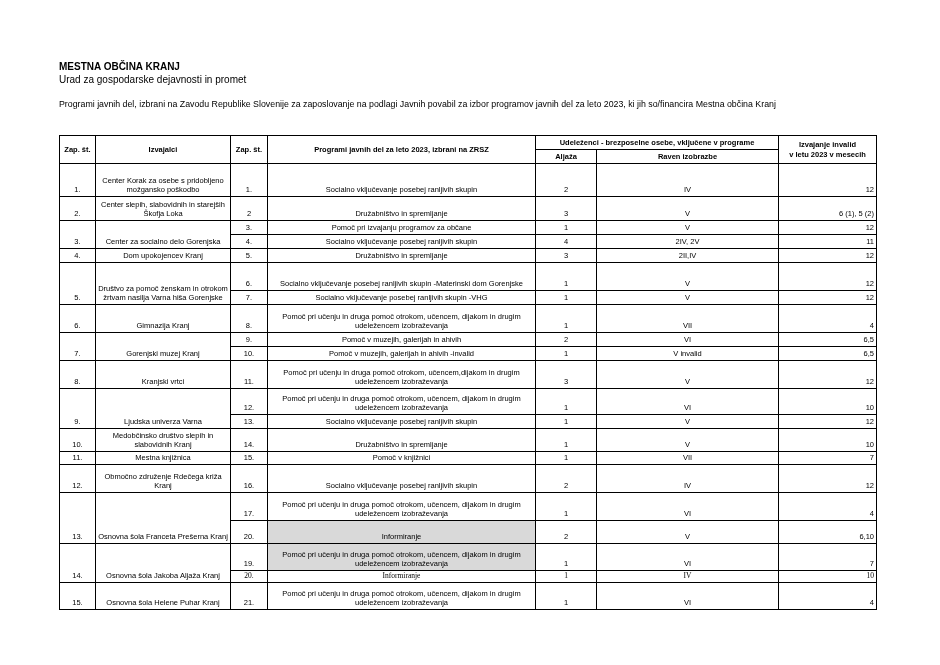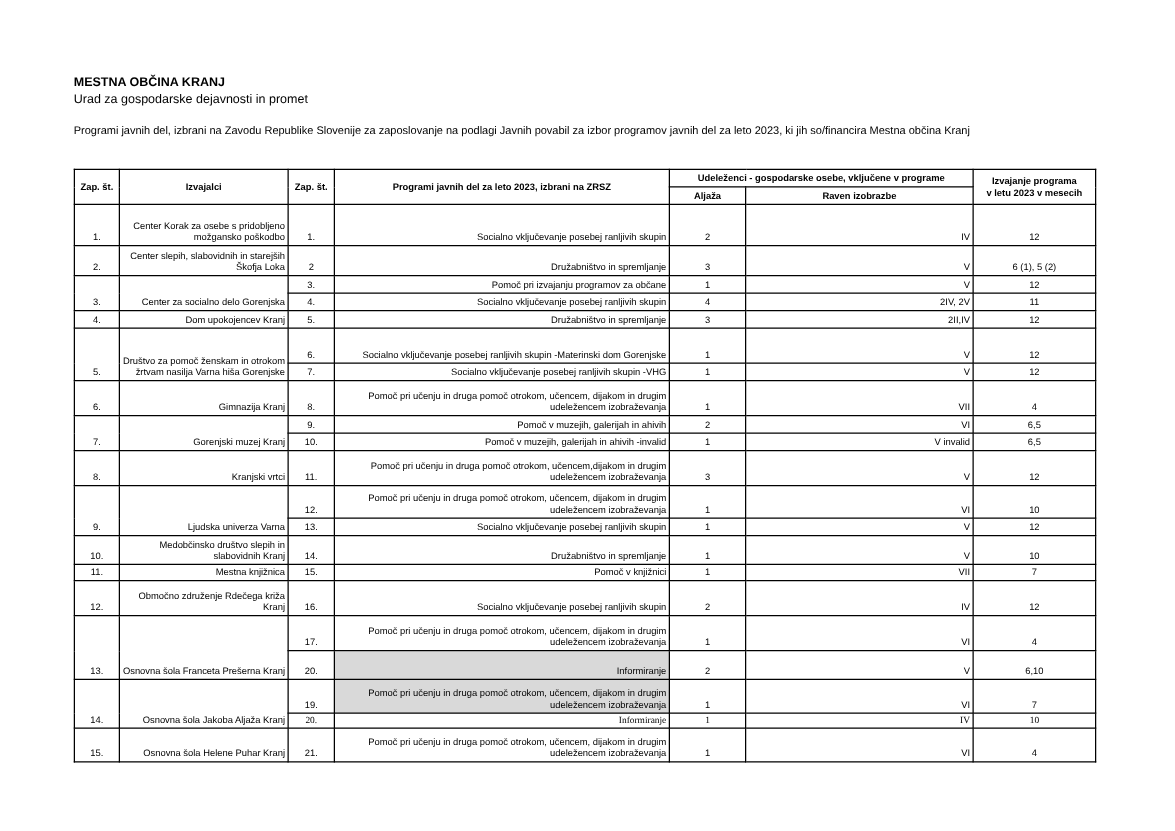--- a/index.html
+++ b/index.html
@@ -9,23 +9,23 @@
     -webkit-font-smoothing:antialiased;
   }
   .org-block{position:absolute;top:60px;left:59px;font-size:10px;line-height:13px;}
   .org-name{font-weight:bold;}
   .intro{position:absolute;top:99px;left:59px;font-size:8.8px;font-weight:normal;white-space:nowrap;}
   .tbl-wrap{position:absolute;top:135px;left:59px;}
   table{border-collapse:collapse;table-layout:fixed;font-size:7.5px;line-height:1.28;}
   td,th{border:1px solid #000;padding:0 2px 1px 2px;vertical-align:bottom;overflow:hidden;}
   th{font-weight:bold;text-align:center;vertical-align:middle;padding:0 1px;}
   .c-eseq,.c-pseq{text-align:center;}
-  .c-ename,.c-prog,.c-edu{text-align:right;}
+  .c-ename,.c-prog,.c-edu{text-align:center;}
   .c-count{text-align:center;}
-  .c-months{text-align:center;}
+  .c-months{text-align:right;}
   .shaded{background:#d9d9d9;}
   tr.h12{height:12px;font-family:Liberation Serif, serif;} tr.h13{height:13px;} tr.h14{height:14px;}
   tr.h23{height:23px;} tr.h24{height:24px;} tr.h26{height:26px;}
   tr.h27{height:27px;} tr.h28{height:28px;} tr.h33{height:33px;}
   tr.hh{height:14px;}
 </style>
 </head>
 <body>
 
 <div class="org-block">
@@ -44,23 +44,23 @@
         <col style="width:61px">
         <col style="width:182px">
         <col style="width:98px">
   </colgroup>
   <tbody>
         <tr class="hh">
     <th rowspan="2">Zap. št.</th>
     <th rowspan="2">Izvajalci</th>
     <th rowspan="2">Zap. št.</th>
     <th rowspan="2">Programi javnih del za leto 2023, izbrani na ZRSZ</th>
-    <th colspan="2">Udeleženci - gospodarske osebe, vključene v programe</th>
+    <th colspan="2">Udeleženci - brezposelne osebe, vključene v programe</th>
     <th rowspan="2">
-      <div>Izvajanje programa</div>
+      <div>Izvajanje invalid</div>
       <div>v letu 2023 v mesecih</div>
     </th>
   </tr>
   <tr class="hh">
     <th>Aljaža</th>
     <th>Raven izobrazbe</th>
   </tr>
 
   <tr class="h33">
     <td class="c-eseq">1.</td>

